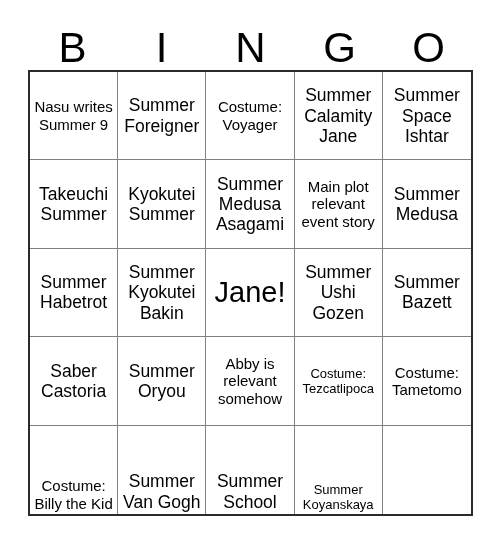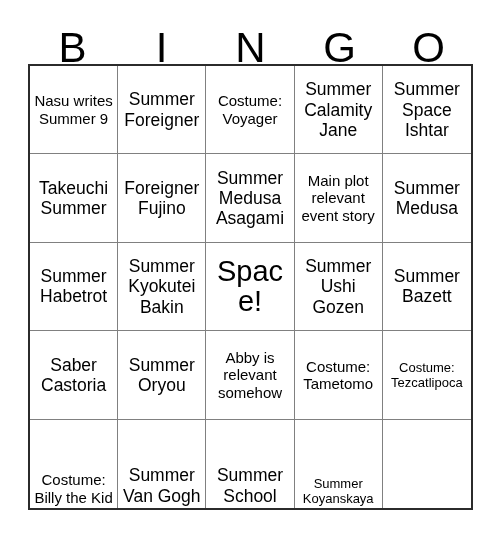--- a/index.html
+++ b/index.html
@@ -41,21 +41,21 @@
     font-weight: 400;
     letter-spacing: 0px;
     color: #000000;
     user-select: none;
   }
 
   
   .grid {
     position: absolute;
     left: 28px;
-    top: 64px;
+    top: 70px;
     width: 445px;
     height: 446px;
     box-sizing: border-box;
     border: 2px solid #2b2b2b;
     display: grid;
     grid-template-columns: repeat(5, 1fr);
     grid-template-rows: repeat(5, 1fr);
     background: #ffffff;
   }
 
@@ -116,62 +116,62 @@
         <span class="cell-text fs-md">Summer Calamity Jane</span>
       </div>
     <div class="cell">
         <span class="cell-text fs-md">Summer Space Ishtar</span>
       </div>
 
     <div class="cell">
         <span class="cell-text fs-md">Takeuchi Summer</span>
       </div>
     <div class="cell">
-        <span class="cell-text fs-md">Foreigner Fujino</span>
+        <span class="cell-text fs-md">Kyokutei Summer</span>
       </div>
     <div class="cell">
         <span class="cell-text fs-md">Summer Medusa Asagami</span>
       </div>
     <div class="cell">
         <span class="cell-text fs-sm">Main plot relevant event story</span>
       </div>
     <div class="cell">
         <span class="cell-text fs-md">Summer Medusa</span>
       </div>
 
     <div class="cell">
         <span class="cell-text fs-md">Summer Habetrot</span>
       </div>
     <div class="cell">
         <span class="cell-text fs-md">Summer Kyokutei Bakin</span>
       </div>
     <div class="cell">
-        <span class="cell-text fs-lg">Space!</span>
+        <span class="cell-text fs-lg">Jane!</span>
       </div>
     <div class="cell">
         <span class="cell-text fs-md">Summer Ushi Gozen</span>
       </div>
     <div class="cell">
         <span class="cell-text fs-md">Summer Bazett</span>
       </div>
 
     <div class="cell">
         <span class="cell-text fs-md">Saber Castoria</span>
       </div>
     <div class="cell">
         <span class="cell-text fs-md">Summer Oryou</span>
       </div>
     <div class="cell">
         <span class="cell-text fs-sm">Abby is relevant somehow</span>
       </div>
     <div class="cell">
-        <span class="cell-text fs-sm">Costume: Tametomo</span>
+        <span class="cell-text fs-xs">Costume: Tezcatlipoca</span>
       </div>
     <div class="cell">
-        <span class="cell-text fs-xs">Costume: Tezcatlipoca</span>
+        <span class="cell-text fs-sm">Costume: Tametomo</span>
       </div>
 
     <div class="cell">
         <span class="cell-text fs-sm">Costume: Billy the Kid</span>
       </div>
     <div class="cell">
         <span class="cell-text fs-md">Summer Van Gogh</span>
       </div>
     <div class="cell">
         <span class="cell-text fs-md">Summer School</span>

